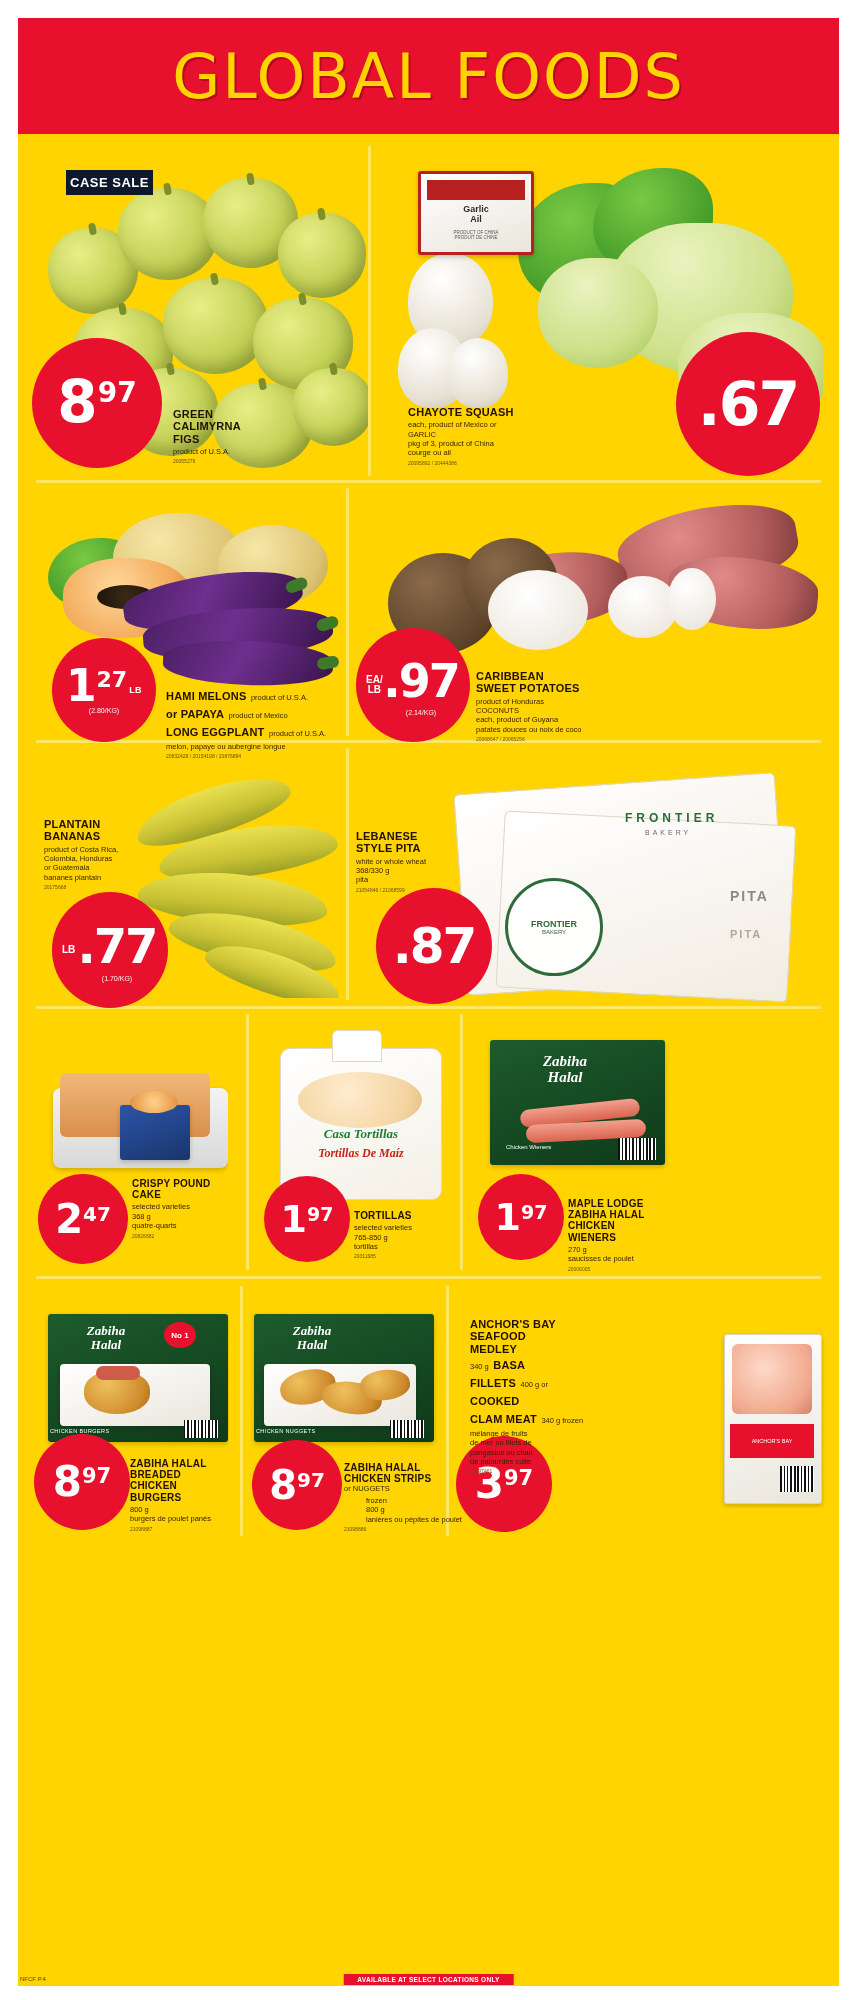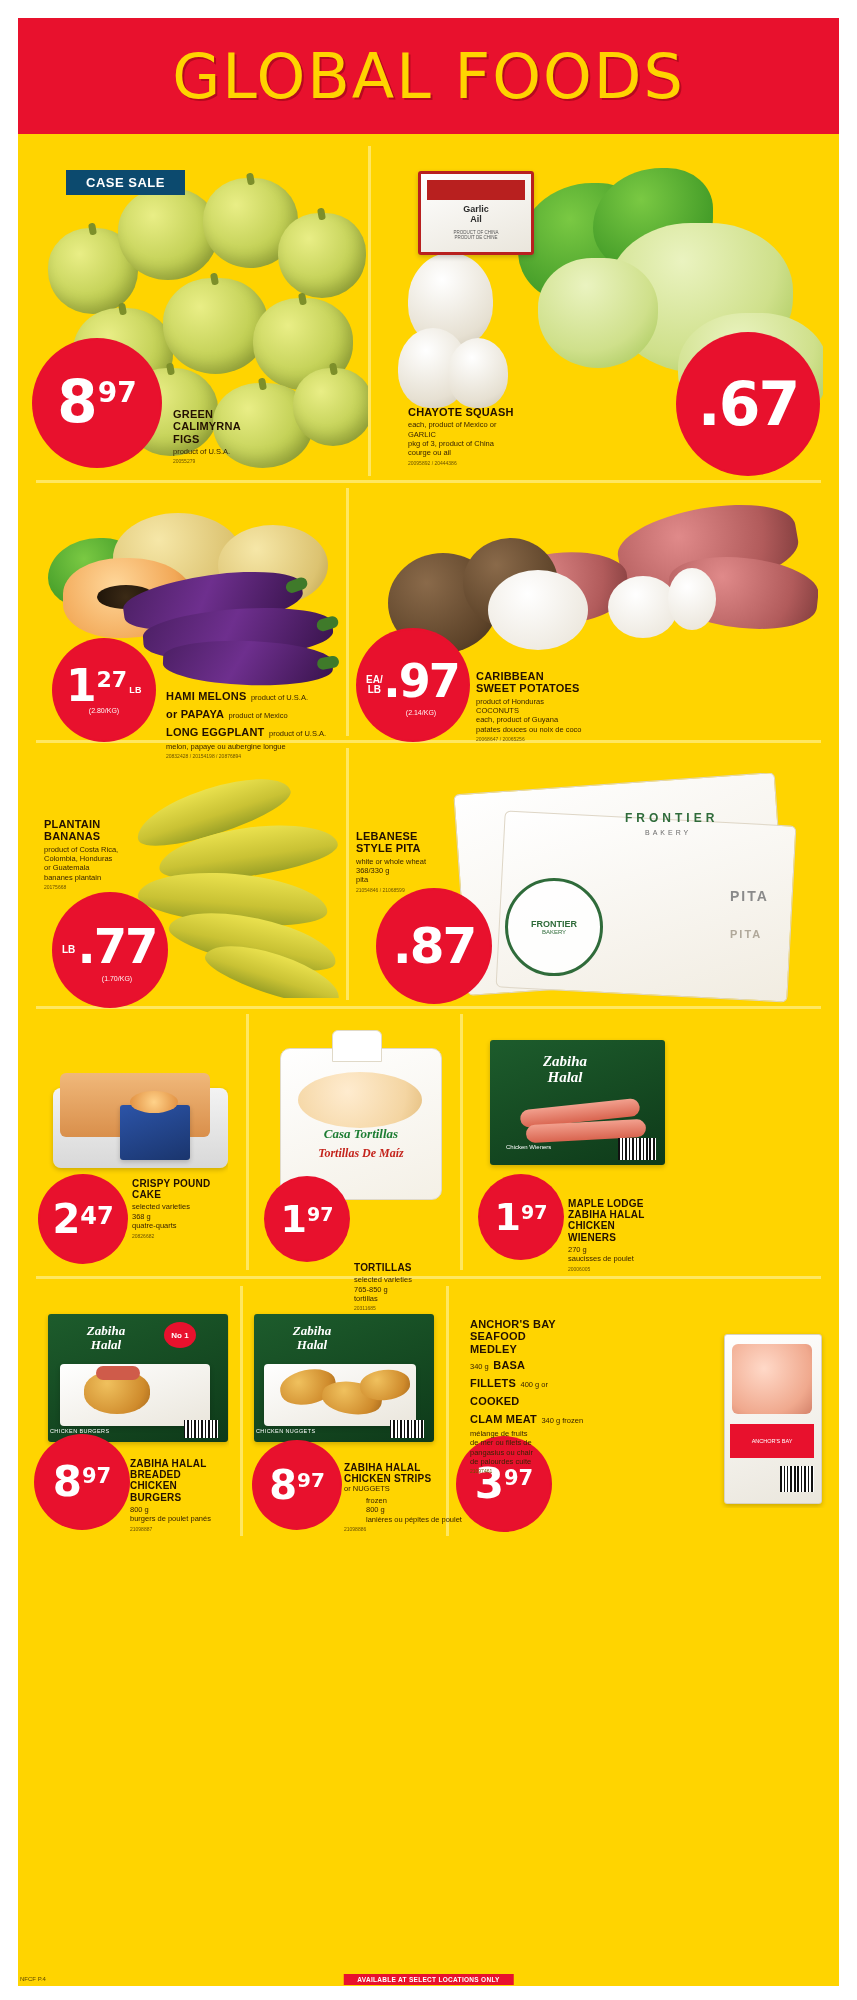--- a/index.html
+++ b/index.html
@@ -61,22 +61,22 @@
   
   .copy{position:absolute;z-index:7;color:#2b1a00;}
   .c-name{font-size:11px;font-weight:bold;line-height:1.12;letter-spacing:.2px;color:#231000;}
   .c-name.small{font-size:10px;}
   .c-desc{font-size:7.5px;line-height:1.25;color:#3a2400;margin-top:2px;}
   .c-fine{font-size:5px;line-height:1.2;color:#6b5200;margin-top:2px;}
   .c-inline{font-size:7.5px;line-height:1.25;color:#3a2400;}
 
   
   .case-sale{
-    position:absolute;background:#0c4a6e;color:#fff;
-    font-size:13px;font-weight:bold;padding:5px 20px;letter-spacing:.5px;z-index:8;
+    position:absolute;background:#0f172a;color:#fff;
+    font-size:13px;font-weight:bold;padding:5px 4px;letter-spacing:.5px;z-index:8;
   }
 
   
   .art{position:absolute;overflow:hidden;}
 
   
   .fig{position:absolute;border-radius:48% 48% 52% 52%;background:radial-gradient(circle at 35% 30%,#e9ee86,#b9c94a 70%,#8fa62f);box-shadow:inset -6px -8px 14px rgba(0,0,0,.18);}
   .fig:after{content:"";position:absolute;left:46%;top:-5px;width:7px;height:12px;background:#7d8f2a;border-radius:3px;transform:rotate(-10deg);}
 
   
@@ -338,21 +338,21 @@
   <div class="art" style="left:30px;top:1035px;width:180px;height:140px;">
     <div class="pack pack-tray" style="left:5px;top:35px;width:175px;height:80px;border-radius:8px;"></div>
     <div class="loafcake" style="left:12px;top:20px;width:150px;height:64px;"></div>
     <div class="pack" style="left:72px;top:52px;width:70px;height:55px;background:linear-gradient(160deg,#2c54a8,#1a356d);border-radius:3px;"></div>
     <div style="position:absolute;left:82px;top:38px;width:48px;height:22px;border-radius:50%;background:radial-gradient(circle,#ffd28a,#e08d3d);"></div>
   </div>
 
   <div class="price-bubble" style="left:22px;top:1158px;width:86px;height:86px;">
     <div class="price-row">
       <span class="p-dollars" style="font-size:40px;">2</span>
-      <span class="p-cents" style="font-size:24px;">47</span>
+      <span class="p-cents" style="font-size:20px;">47</span>
     </div>
   </div>
 
   <div class="copy" style="left:114px;top:1160px;width:110px;">
     <div class="c-name small" style="white-space:pre-line;">CRISPY POUND
 CAKE</div>
     <div class="c-desc" style="white-space:pre-line;">selected varieties
 368 g
 quatre-quarts</div>
     <div class="c-fine">20826682</div>
@@ -366,21 +366,21 @@
     <div style="position:absolute;left:24px;top:116px;width:134px;text-align:center;font-family:'Liberation Serif',serif;font-style:italic;font-size:12px;color:#c4241c;font-weight:bold;">Tortillas De Maíz</div>
   </div>
 
   <div class="price-bubble" style="left:248px;top:1160px;width:82px;height:82px;">
     <div class="price-row">
       <span class="p-dollars" style="font-size:38px;">1</span>
       <span class="p-cents" style="font-size:19px;">97</span>
     </div>
   </div>
 
-  <div class="copy" style="left:336px;top:1244px;width:110px;">
+  <div class="copy" style="left:336px;top:1192px;width:110px;">
     <div class="c-name small">TORTILLAS</div>
     <div class="c-desc" style="white-space:pre-line;">selected varieties
 765-850 g
 tortillas</div>
     <div class="c-fine">20311685</div>
   </div>
 
   <div class="art" style="left:462px;top:1012px;width:200px;height:160px;">
     <div class="pack pack-dark" style="left:10px;top:10px;width:175px;height:125px;"></div>
     <div class="zab" style="left:30px;top:24px;width:110px;font-size:15px;white-space:pre-line;">Zabiha

